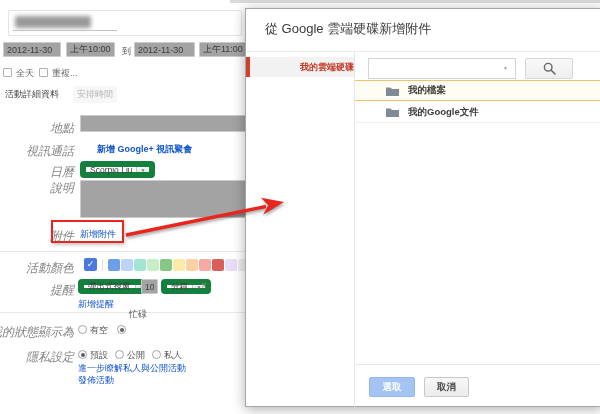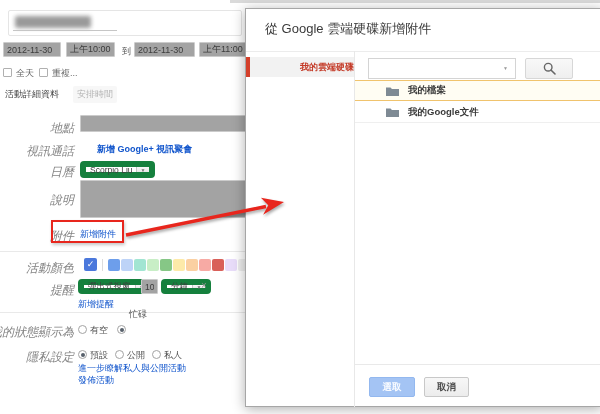--- a/index.html
+++ b/index.html
@@ -88,21 +88,21 @@
 
   <span class="lbl" style="top:143px;">視訊通話</span>
   <a class="link" style="left:97px;top:143px;font-weight:bold;">新增 Google+ 視訊聚會</a>
 
   <span class="lbl" style="top:164px;">日曆</span>
   <div class="combo" style="left:80px;top:161px;height:17px;">
     <span class="ctxt" style="width:50px;">Scorpio Liu</span>
     <span class="carr">▼</span>
   </div>
 
-  <span class="lbl" style="top:192px;margin-left:40px;">說明</span>
+  <span class="lbl" style="top:180px;margin-left:40px;">說明</span>
   <textarea class="inp" style="left: 80px; top: 180px; width: 166px; height: 38px; resize: none;"></textarea>
 
   <span class="lbl" style="top:228px;">附件</span>
   <a class="link" style="left:80px;top:228px;">新增附件</a>
 
   <div class="hline" style="left:0;top:251px;width:246px;"></div>
 
   <span class="lbl" style="top:260px;">活動顏色</span>
   <div class="abs" style="left: 84px; top: 258px; width: 13px; height: 13px; border-radius: 2px; color: rgb(255, 255, 255); font-size: 9px; line-height: 13px; text-align: center; cursor: pointer; background: rgb(75, 120, 220);">✓</div>
   <div class="abs" style="left:102px;top:259px;width:1px;height:12px;background:#dcdcdc;"></div>

